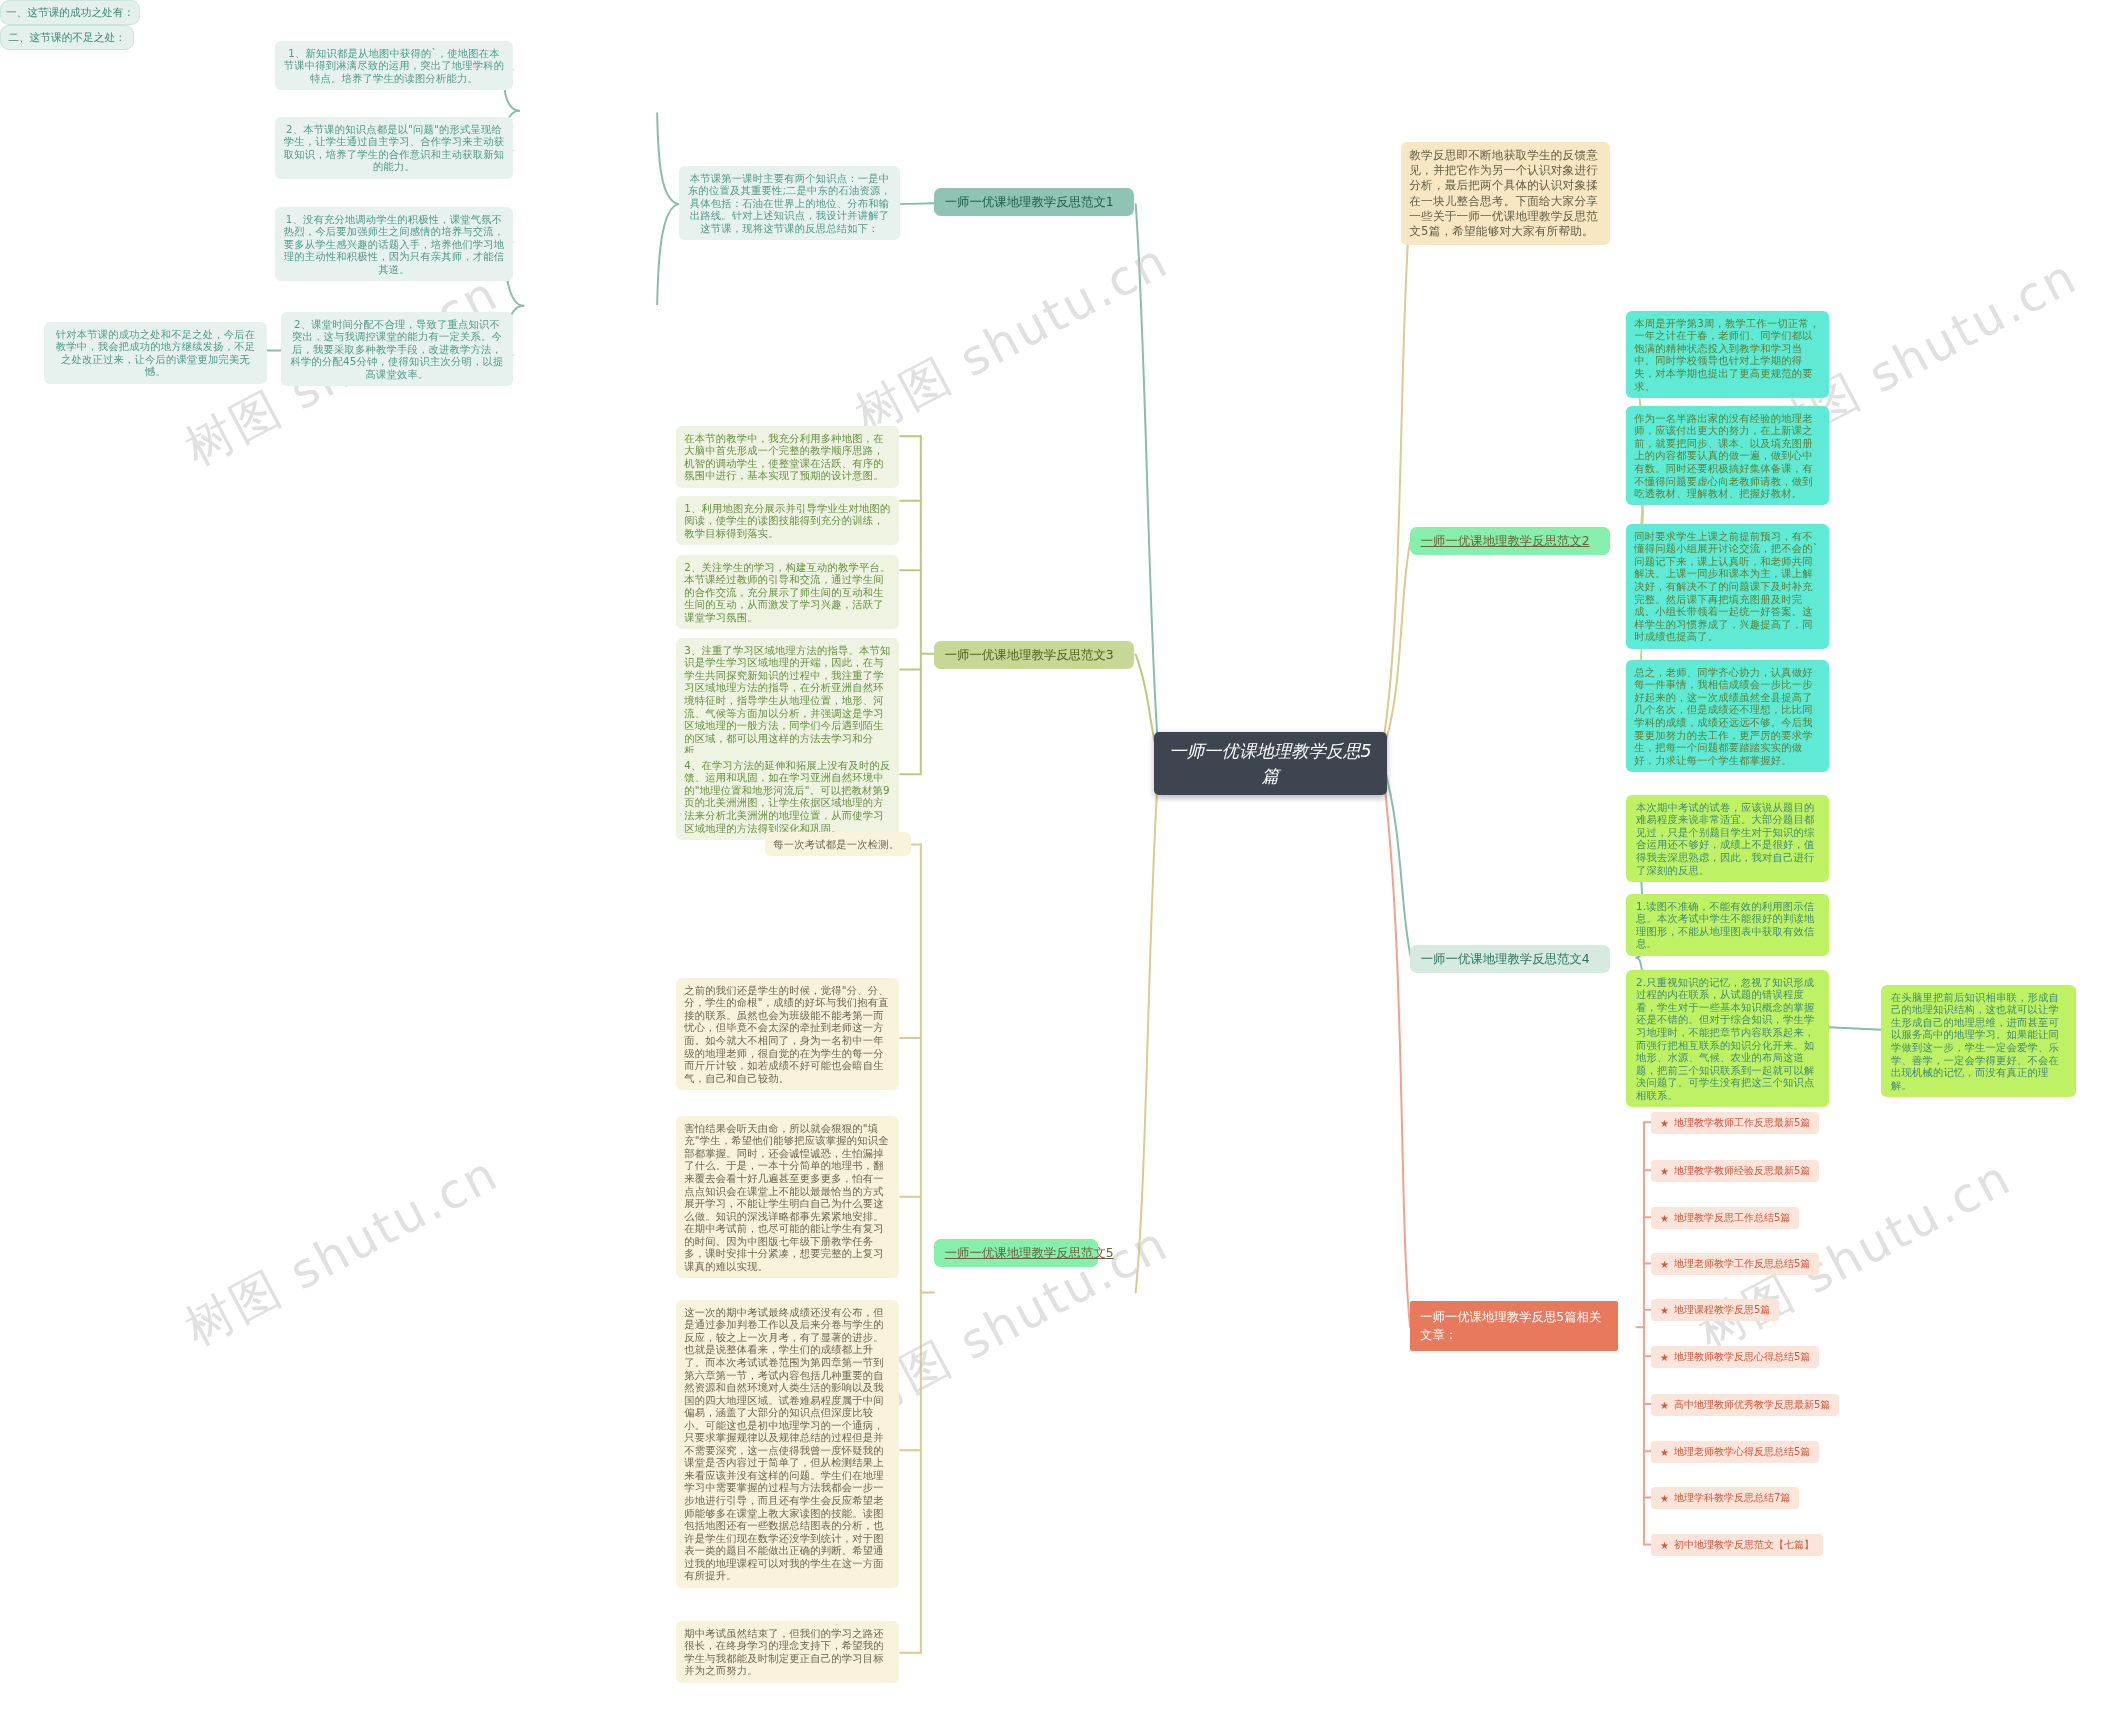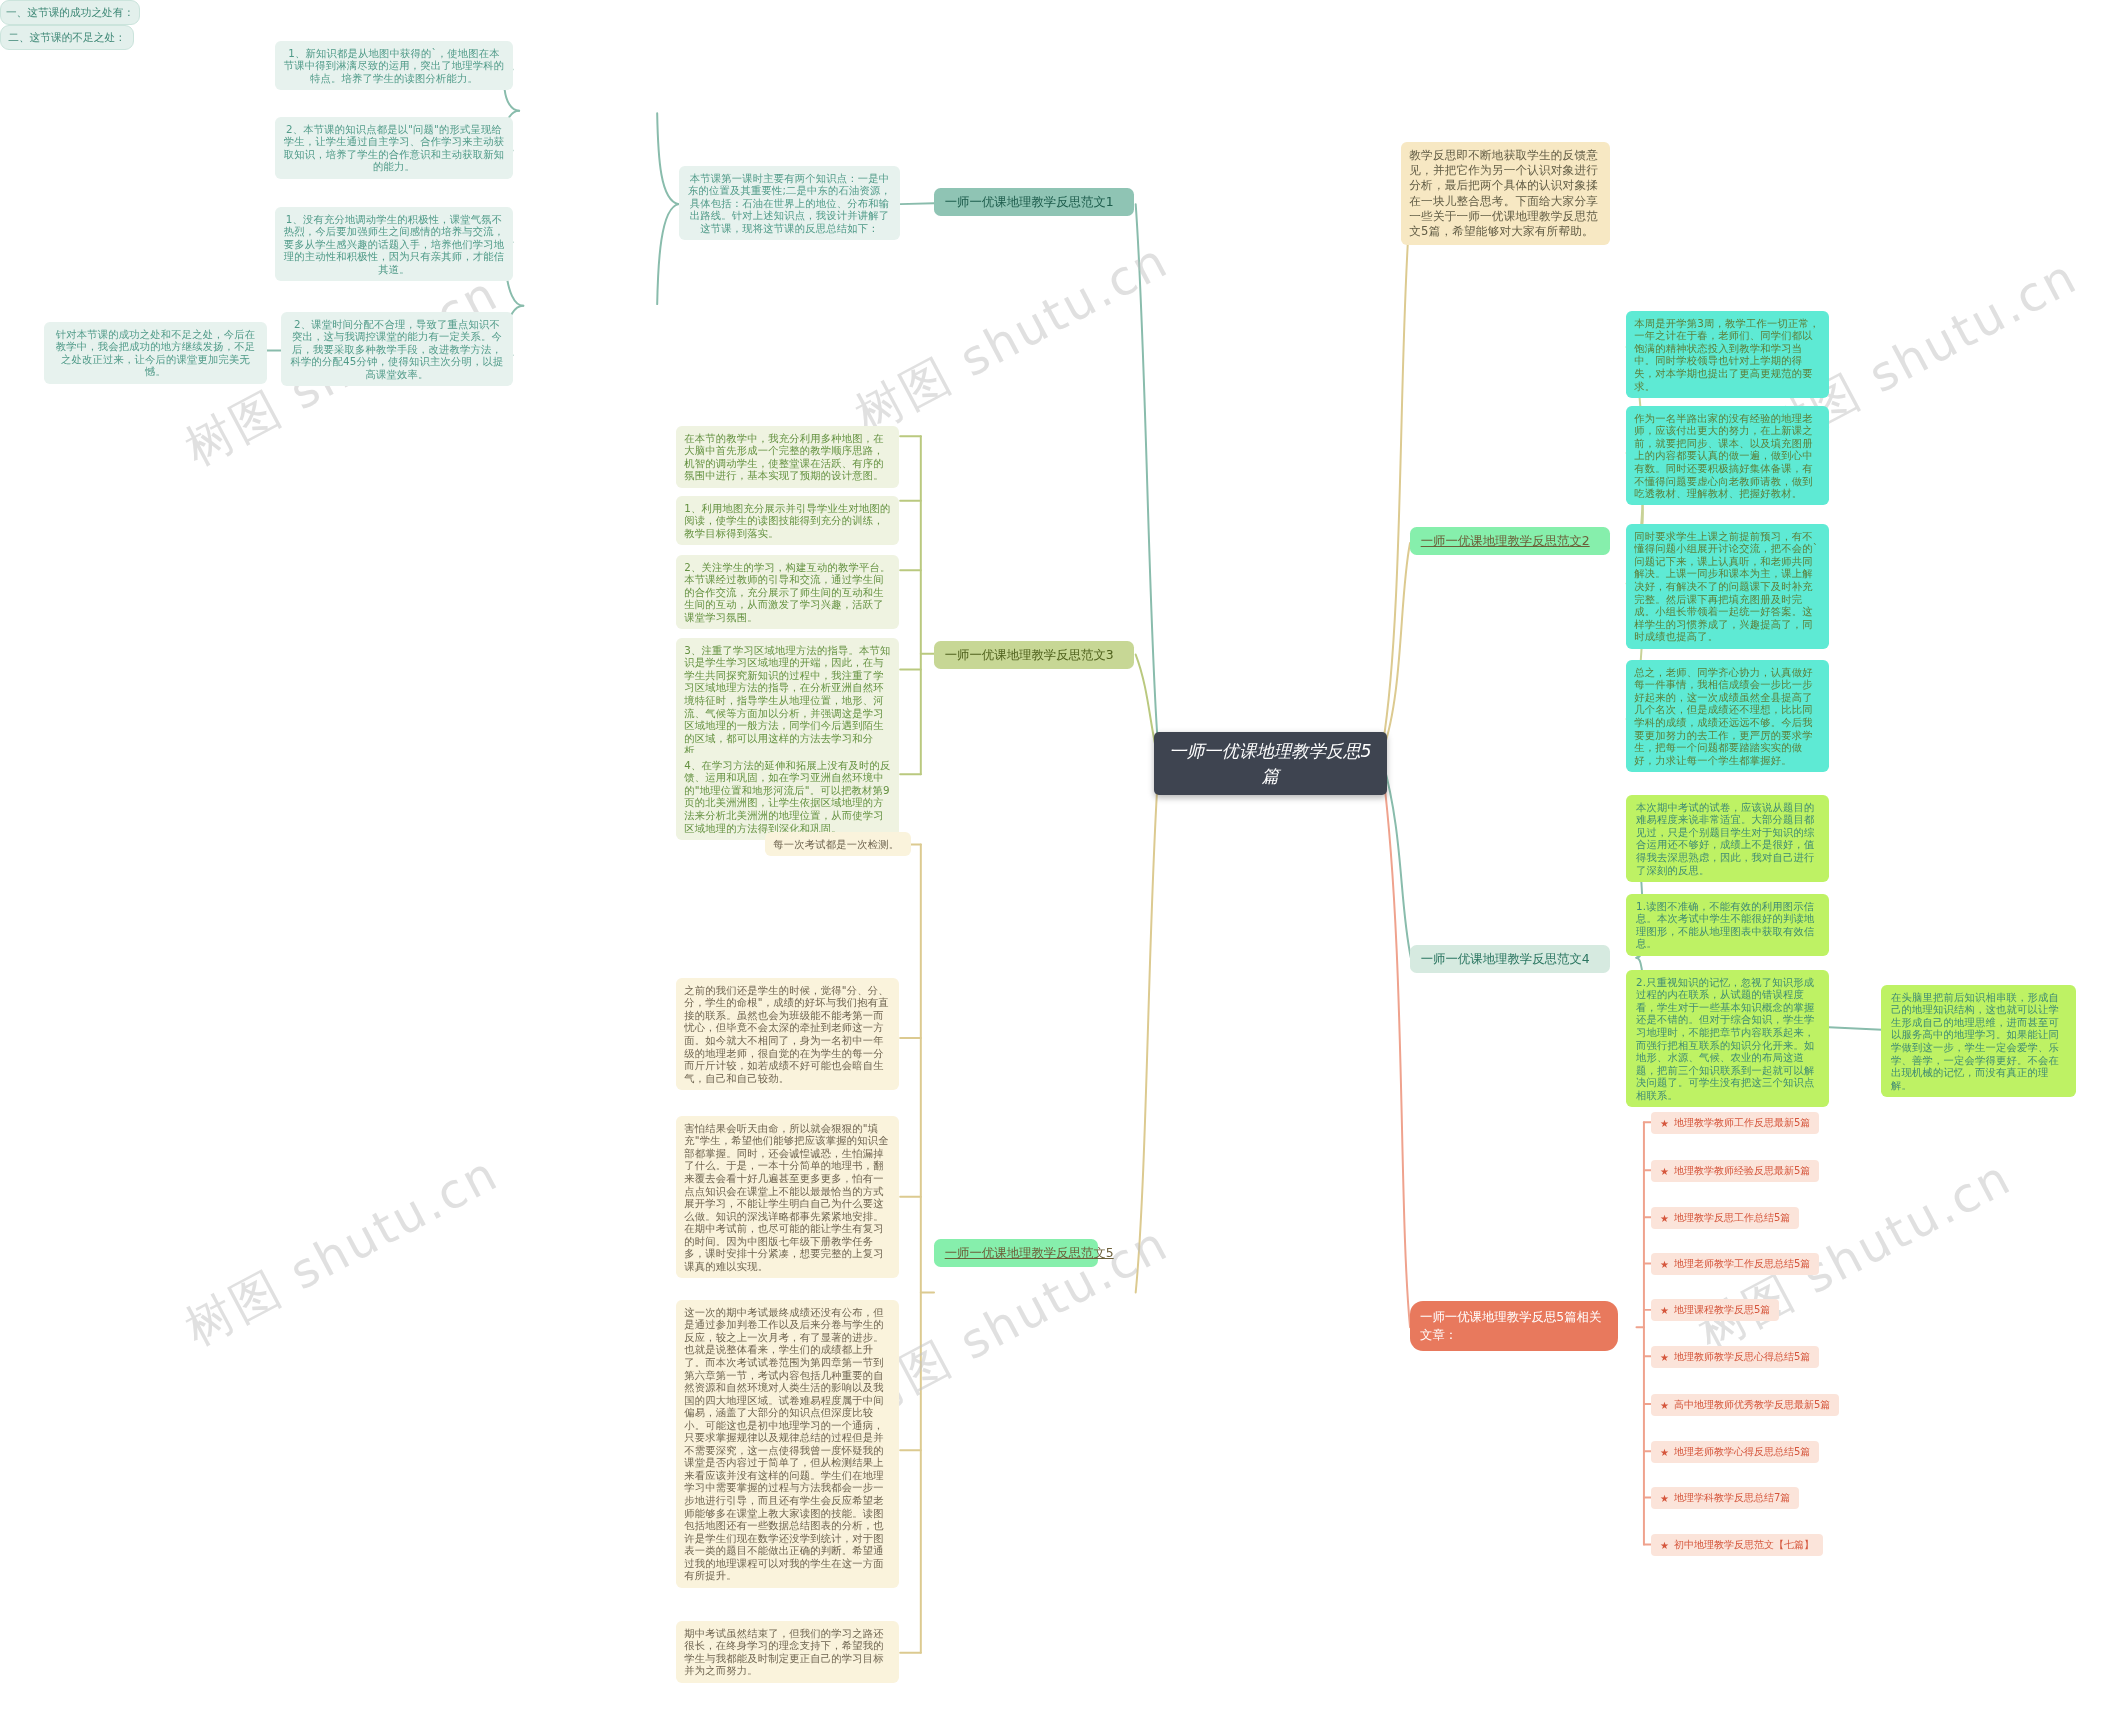--- a/index.html
+++ b/index.html
@@ -15,21 +15,21 @@
   .cream{background:#faf3dc;color:#6e6450;}
   .sand{background:#f7e8c3;color:#615c45;font-size:11.6px;line-height:1.32;}
   .sage{background:#5eead4;color:#5c7d38;}
   .mint2{background:#bef264;color:#3f8a73;padding-left:10px;}
   .node{position:absolute;box-sizing:border-box;border-radius:6.6px;height:28px;
         display:flex;align-items:center;padding:0 10.7px;font-size:12.4px;white-space:nowrap;}
   .n-teal{background:#8fc4b4;color:#1d5c4c;}
   .n-olive{background:#c7d795;color:#4f611c;}
   .n-cream{background:#86efac;color:#6c5f39;text-decoration:underline;}
   .n-mint{background:#d6eae0;color:#2a7560;}
-  .n-salmon{position:absolute;box-sizing:border-box;border-radius:13px;background:#e8795d;
+  .n-salmon{position:absolute;box-sizing:border-box;border-radius:2px;background:#e8795d;
         color:#ffffff;font-size:12.4px;line-height:1.5;padding:6.6px 10px;}
   .center{position:absolute;left:1154px;top:732px;width:233px;min-height:63px;background:#3e4450;
         color:#ffffff;border-radius:5px;font-size:17.4px;line-height:1.42;text-align:center;
         display:flex;align-items:center;justify-content:center;padding:6.6px 11.6px;box-sizing:border-box;
         box-shadow:0 2.5px 6.6px rgba(0,0,0,0.28);font-style:italic;}
   .link{position:absolute;left:1651px;height:22px;border-radius:4.1px;background:#fbe4da;color:#d5563c;
         font-size:10px;display:inline-flex;align-items:center;gap:5px;padding:0 9px;white-space:nowrap;}
   .star{font-size:10px;color:#d5563c;}
   .wm{position:absolute;white-space:nowrap;font-size:48px;letter-spacing:2.5px;color:#c2c2c2;
       opacity:0.5;transform:rotate(-28deg);font-family:"DejaVu Sans",sans-serif;}

